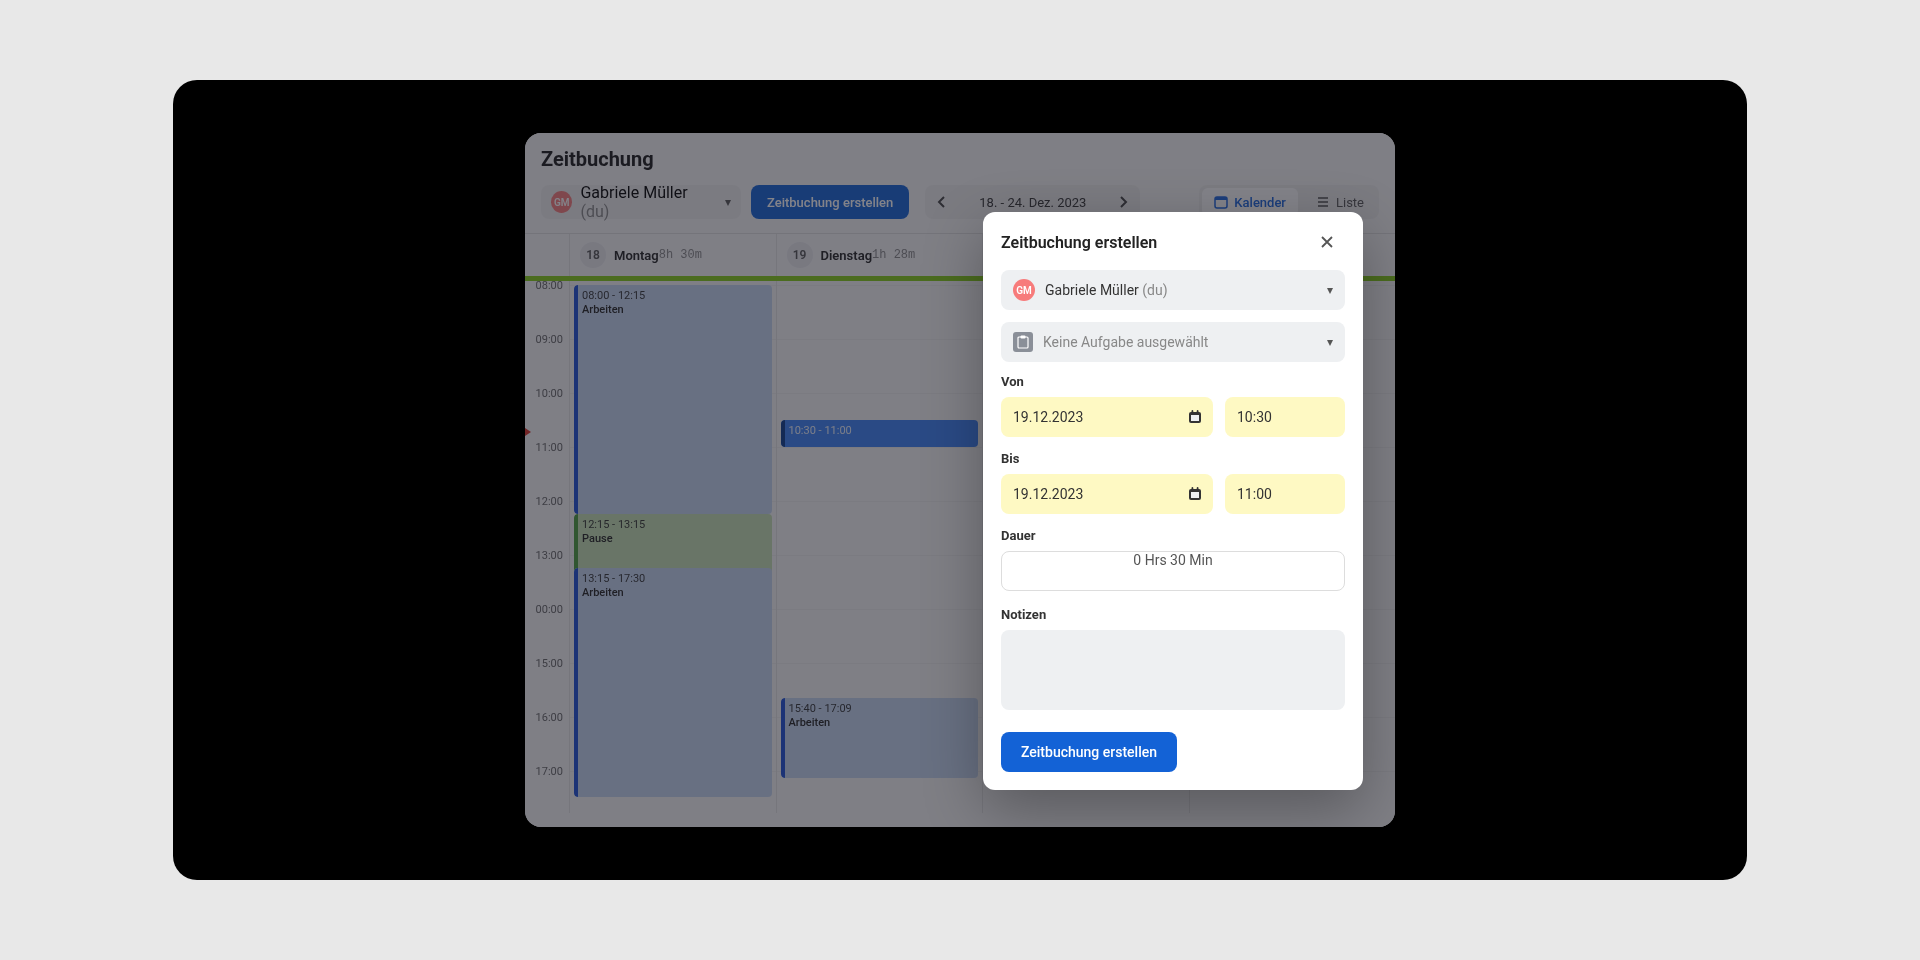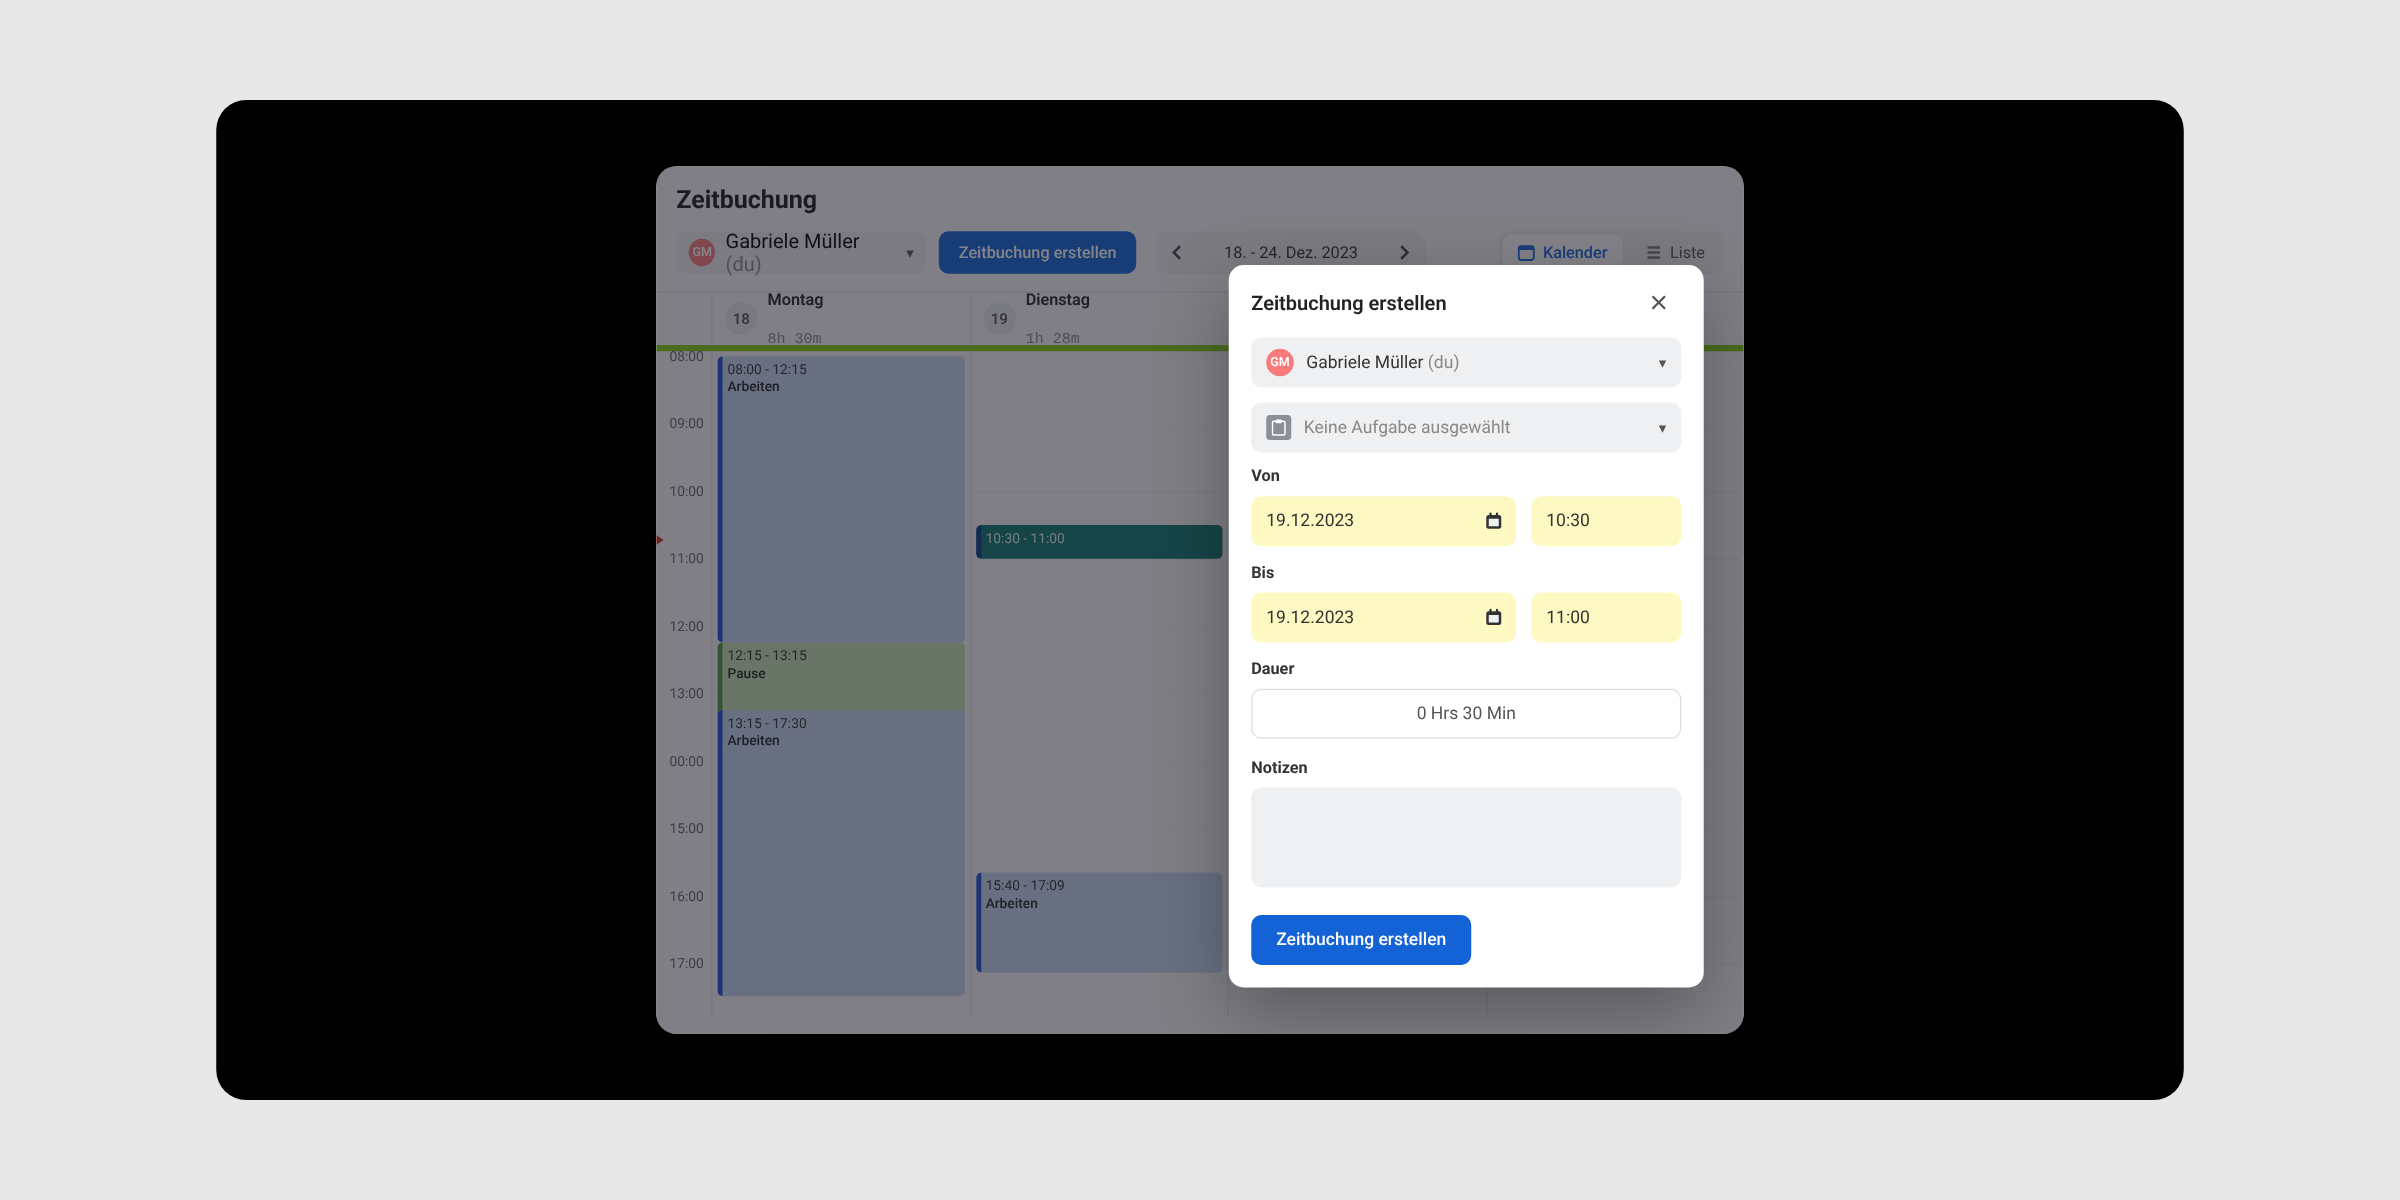--- a/index.html
+++ b/index.html
@@ -26,35 +26,35 @@
 
 .view-toggle { display: flex; gap: 6px; background: #eee; border-radius: 8px; padding: 3px; height: 34px; }
 .view-btn { border: none; background: transparent; border-radius: 6px; padding: 0 12px; font-size: 13px; color: #555; cursor: pointer; display: flex; align-items: center; gap: 6px; }
 .view-btn.active { background: #fff; color: #1b66e0; font-weight: 500; }
 
 .calendar { position: relative; height: 580px; overflow: hidden; }
 .cal-header { display: flex; border-top: 1px solid #ddd; border-bottom: 5px solid #84cc16; height: 48px; }
 .time-gutter { width: 44px; flex-shrink: 0; }
 .day-head { flex: 1; display: flex; align-items: center; gap: 8px; padding: 0 10px; border-left: 1px solid #e2e2e2; }
 .day-num { width: 26px; height: 26px; border-radius: 50%; background: #e8e8ec; color: #555; font-size: 12px; font-weight: 600; display: flex; align-items: center; justify-content: center; }
-.day-info { display: flex; flex-direction: column; gap: 16px; }
+.day-info { display: flex; flex-direction: row; }
 .day-name { font-size: 13px; font-weight: 600; color: #222; }
 .day-dur { font-size: 12px; color: #888; font-family: Liberation Mono, monospace; }
 
 .cal-body { position: relative; height: 532px; display: flex; }
 .hours { width: 44px; flex-shrink: 0; position: relative; }
 .hour-label { position: absolute; right: 6px; font-size: 11px; color: #666; transform: translateY(-50%); }
 .day-col { flex: 1; border-left: 1px solid #e2e2e2; position: relative; }
 .grid-line { position: absolute; left: 44px; right: 0; border-top: 1px solid #eee; }
 
 .event { position: absolute; left: 4px; right: 4px; border-radius: 4px; padding: 4px 8px; font-size: 11px; color: #222; overflow: hidden; }
 .event .bar { position: absolute; left: 0; top: 0; bottom: 0; width: 4px; border-radius: 4px 0 0 4px; }
 .ev-blue { background: #c4d6f0; } .ev-blue .bar { background: #1b4ed6; }
 .ev-green { background: #c6e0b4; } .ev-green .bar { background: #4a9c3c; }
-.ev-sel { background: #0f766e; color: #fff; } .ev-sel .bar { background: #0b3a8d; }
+.ev-sel { background: #3b82f6; color: #fff; } .ev-sel .bar { background: #0b3a8d; }
 .ev-time { font-size: 11px; opacity: 0.9; display: block; }
 .ev-title { font-weight: 500; display: block; margin-top: 1px; }
 
 .now-marker { position: absolute; left: 0; width: 44px; height: 0; }
 .now-marker::before { content: ""; position: absolute; left: 0; top: -4px; border-left: 6px solid #d93025; border-top: 4px solid transparent; border-bottom: 4px solid transparent; }
 
 
 .dialog { position: absolute; top: 132px; left: 810px; width: 380px; background: #fff; border-radius: 12px; box-shadow: 0 20px 60px rgba(0,0,0,0.3); z-index: 10; padding: 18px 18px 18px; }
 .dlg-head { display: flex; align-items: center; justify-content: space-between; margin-bottom: 16px; }
 .dlg-title { font-size: 16px; font-weight: 600; color: #222; }
@@ -66,21 +66,21 @@
 .dlg-select .icon-box { width: 20px; height: 20px; background: #8a8f98; border-radius: 3px; display: flex; align-items: center; justify-content: center; color: #fff; font-size: 11px; }
 .dlg-select.task .dlg-text { color: #888; }
 
 .dlg-label { font-size: 13px; font-weight: 700; color: #333; margin-bottom: 8px; margin-top: 4px; }
 .dlg-row { display: flex; gap: 12px; margin-bottom: 14px; }
 .dlg-input { background: #fef9c3; border-radius: 8px; height: 40px; border: none; padding: 0 12px; font-size: 14px; color: #333; display: flex; align-items: center; position: relative; }
 .dlg-date { flex: 1; }
 .dlg-time { width: 120px; }
 .cal-icon { position: absolute; right: 10px; top: 50%; transform: translateY(-50%); color: #333; }
 
-.dlg-duration { border: 1px solid #ddd; border-radius: 8px; height: 40px; display: flex; align-items: center; justify-content: center; font-size: 14px; color: #555; margin-bottom: 16px; }
+.dlg-duration { border: 1px solid #ddd; border-radius: 8px; height: 40px; display: flex; justify-content: center; font-size: 14px; color: #555; margin-bottom: 16px; }
 .dlg-notes { background: #eef0f2; border: none; border-radius: 8px; width: 100%; height: 80px; resize: none; padding: 10px; font-size: 13px; margin-bottom: 18px; }
 
 .dlg-submit { background: #1362d6; color: #fff; border: none; border-radius: 8px; height: 40px; padding: 0 20px; font-size: 14px; font-weight: 500; cursor: pointer; }
 
 svg { display: block; }
 </style>
 </head>
 <body>
 
 <div class="outer">

